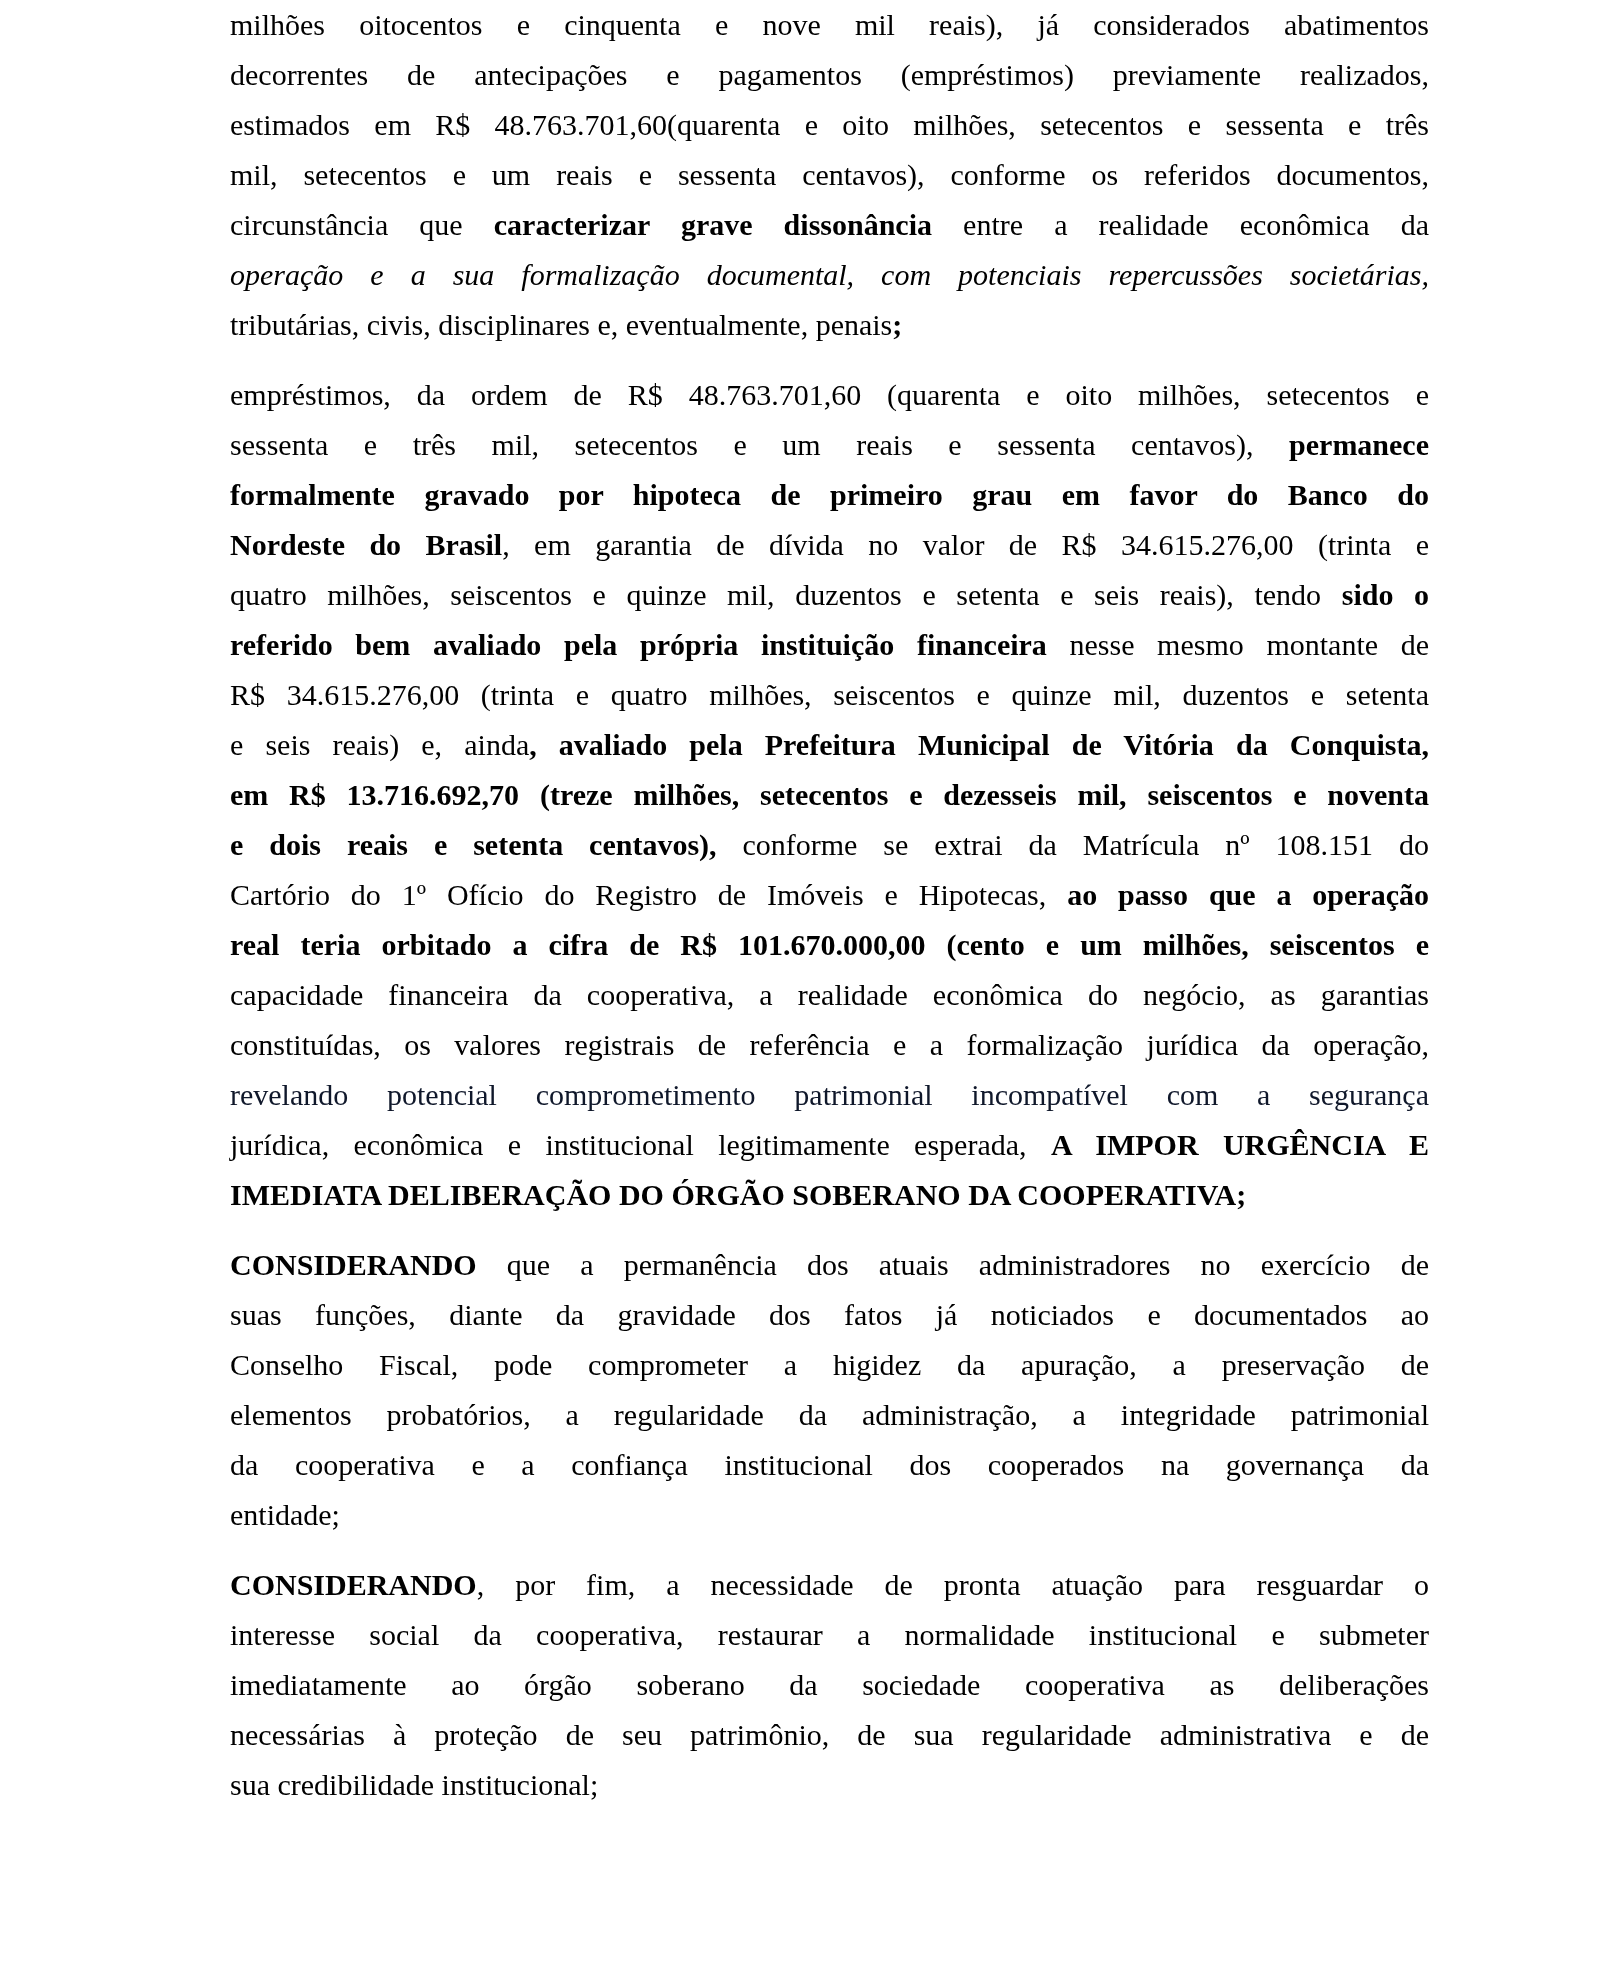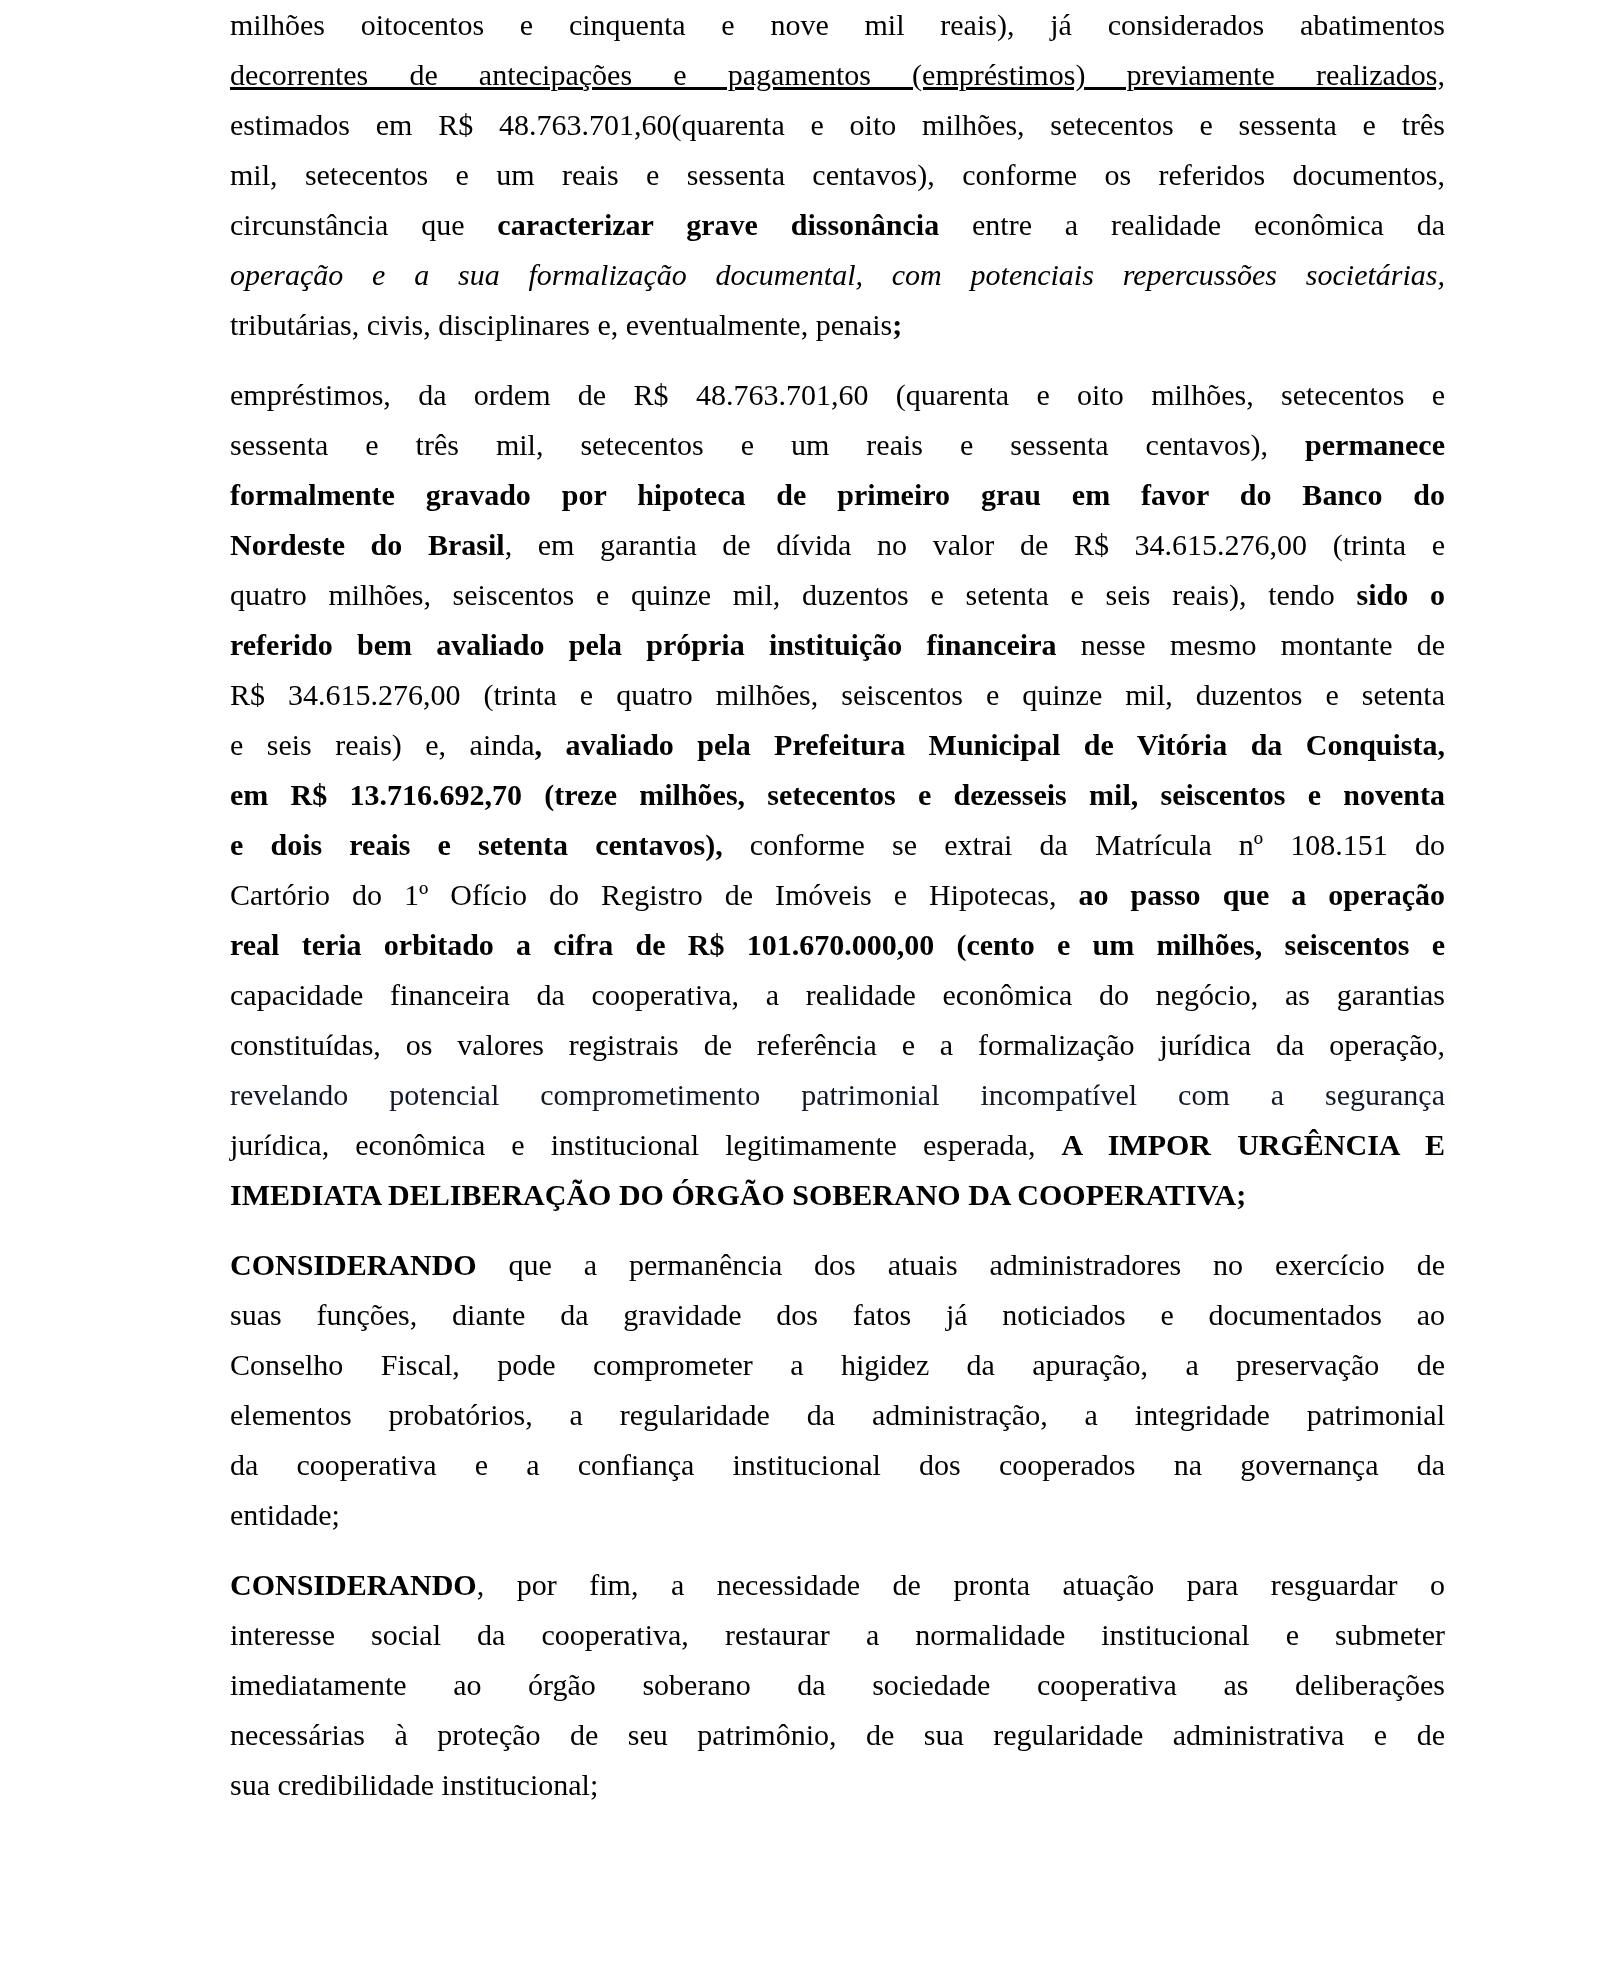--- a/index.html
+++ b/index.html
@@ -10,21 +10,21 @@
   .page {
     position: relative;
     width: 1600px;
     height: 1961px;
     background: #ffffff;
     box-sizing: border-box;
     padding: 0 155px 0 230px;
     overflow: hidden;
   }
   .para {
-    margin: 0 0 20px 0;
+    margin: 0 16px 20px 0;
   }
   .line {
     font-family: "Liberation Serif", serif;
     font-size: 30px;
     line-height: 50px;
     color: #000000;
     text-align: justify;
     text-align-last: justify;
     white-space: normal;
   }
@@ -33,21 +33,21 @@
   }
   .seg { font-weight: normal; }
   .seg.bold { font-weight: bold; }
 </style>
 </head>
 <body>
 
 <div class="page" style="background: rgb(255, 255, 255);">
     <div class="para">
       <div class="line" style="color: rgb(0, 0, 0);"><span class="seg">milhões oitocentos e cinquenta e nove mil reais), já considerados abatimentos</span></div>
-      <div class="line" style="color: rgb(0, 0, 0); text-decoration: underline;"><span class="seg">decorrentes de antecipações e pagamentos (empréstimos) previamente realizados,</span></div>
+      <div class="line" style="color: rgb(0, 0, 0);"><span class="seg">decorrentes de antecipações e pagamentos (empréstimos) previamente realizados,</span></div>
       <div class="line" style="color: rgb(0, 0, 0);"><span class="seg">estimados em R$ 48.763.701,60(quarenta e oito milhões, setecentos e sessenta e três</span></div>
       <div class="line" style="color: rgb(0, 0, 0);"><span class="seg">mil, setecentos e um reais e sessenta centavos), conforme os referidos documentos,</span></div>
       <div class="line" style="color: rgb(0, 0, 0);"><span class="seg">circunstância que </span><span class="seg bold">caracterizar grave dissonância</span><span class="seg"> entre a realidade econômica da</span></div>
       <div class="line" style="color: rgb(0, 0, 0); font-style: italic;"><span class="seg">operação e a sua formalização documental, com potenciais repercussões societárias,</span></div>
       <div class="line last" style="color: rgb(0, 0, 0);"><span class="seg">tributárias, civis, disciplinares e, eventualmente, penais</span><span class="seg bold">;</span></div>
     </div>
     <div class="para">
       <div class="line" style="color: rgb(0, 0, 0);"><span class="seg">empréstimos, da ordem de R$ 48.763.701,60 (quarenta e oito milhões, setecentos e</span></div>
       <div class="line" style="color: rgb(0, 0, 0);"><span class="seg">sessenta e três mil, setecentos e um reais e sessenta centavos), </span><span class="seg bold">permanece</span></div>
       <div class="line" style="color: rgb(0, 0, 0);"><span class="seg bold">formalmente gravado por hipoteca de primeiro grau em favor do Banco do</span></div>

